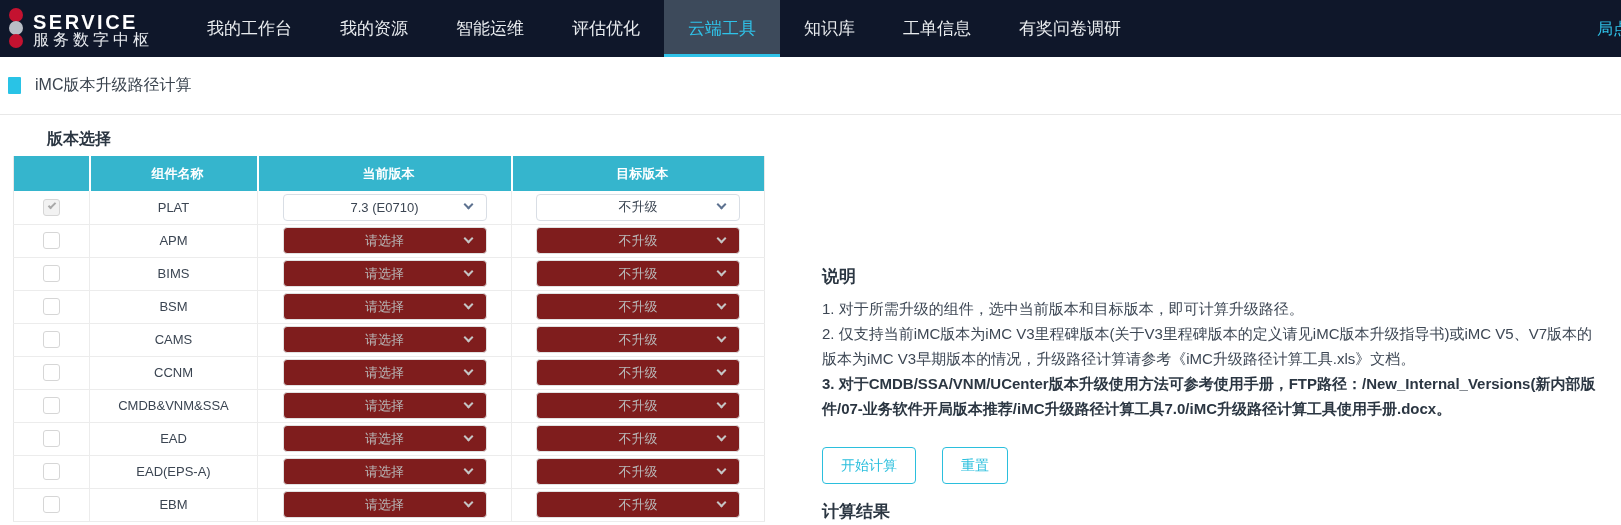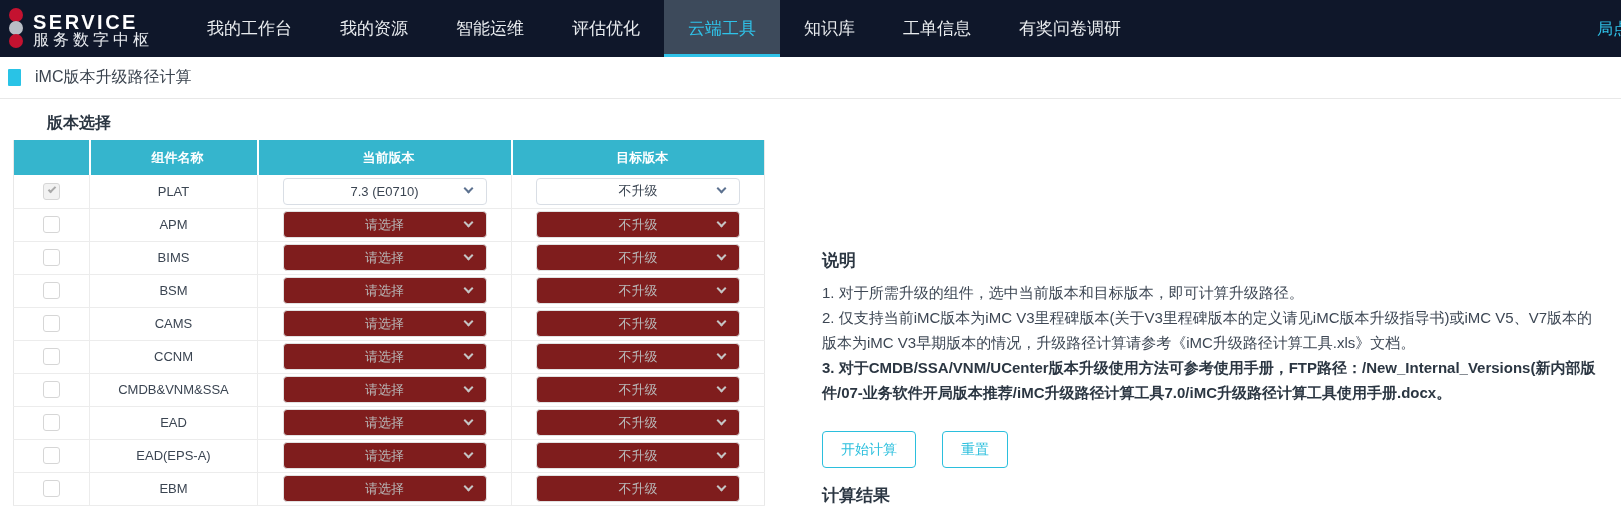--- a/index.html
+++ b/index.html
@@ -17,21 +17,21 @@
   .brand { margin-left:9px; color:#fff; }
   .brand-title { font-size:20px; letter-spacing:2.5px; font-weight:600; line-height:22px; }
   .brand-sub { font-size:16px; letter-spacing:4px; color:#e8ebef; line-height:14px;text-align:right; }
   .tabs { display:flex; height:57px; margin-left:30px; }
   .tab { line-height:57px; padding:0 24px; font-size:17px; color:#e9ecef; cursor:pointer; position:relative; white-space:nowrap; }
   .tab.active { background:#3d4a5b; color:#2fc2e8; }
   .tab.active::after { content:""; position:absolute; left:0; right:0; bottom:0; height:3px; background:#2fc2e8; }
   .nav-right { position:absolute; left:1597px; top:0; line-height:57px; font-size:16px; color:#2fc2e8; white-space:nowrap; cursor:pointer; }
 
   
-  .titlebar { height:42px; background:#fff; border-bottom:1px solid #e8e8e8; display:flex; align-items:center; }
+  .titlebar { height:58px; background:#fff; border-bottom:1px solid #e8e8e8; display:flex; align-items:center; }
   .title-marker { width:13px; height:17px; background:#29c3e6; margin-left:8px; border-radius:1px; }
   .page-title { margin-left:14px; font-size:16px; color:#3a434e; }
 
   
   .content { position:relative; padding:14px 0 0 13px; }
   .section-heading { font-size:16px; font-weight:bold; color:#2b3642; margin-bottom:6px;margin-left:34px; }
 
   table.vtable { border-collapse:collapse; width:751px; table-layout:fixed;
     border-left:1px solid #e8e8e8; border-right:1px solid #e8e8e8; }
   .vtable th { height:35px; background:#35b5cd; color:#fff; font-size:13px; font-weight:bold; }

